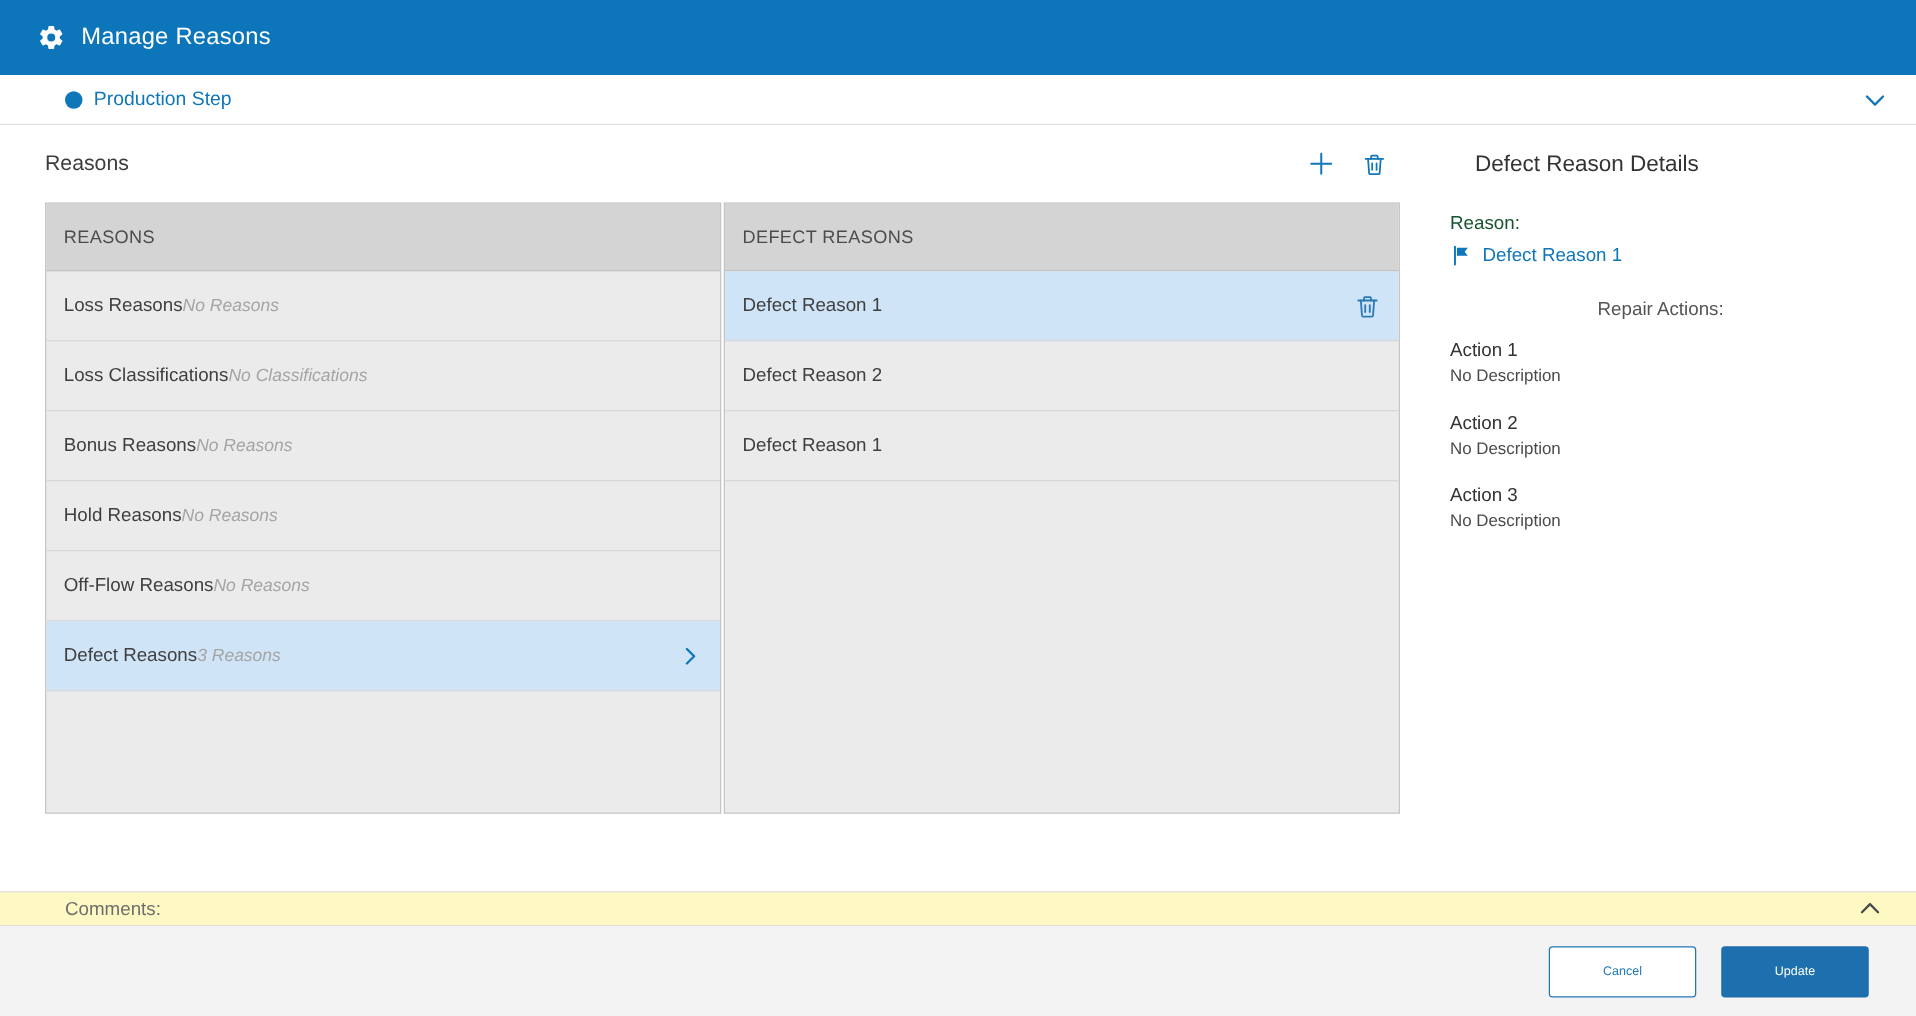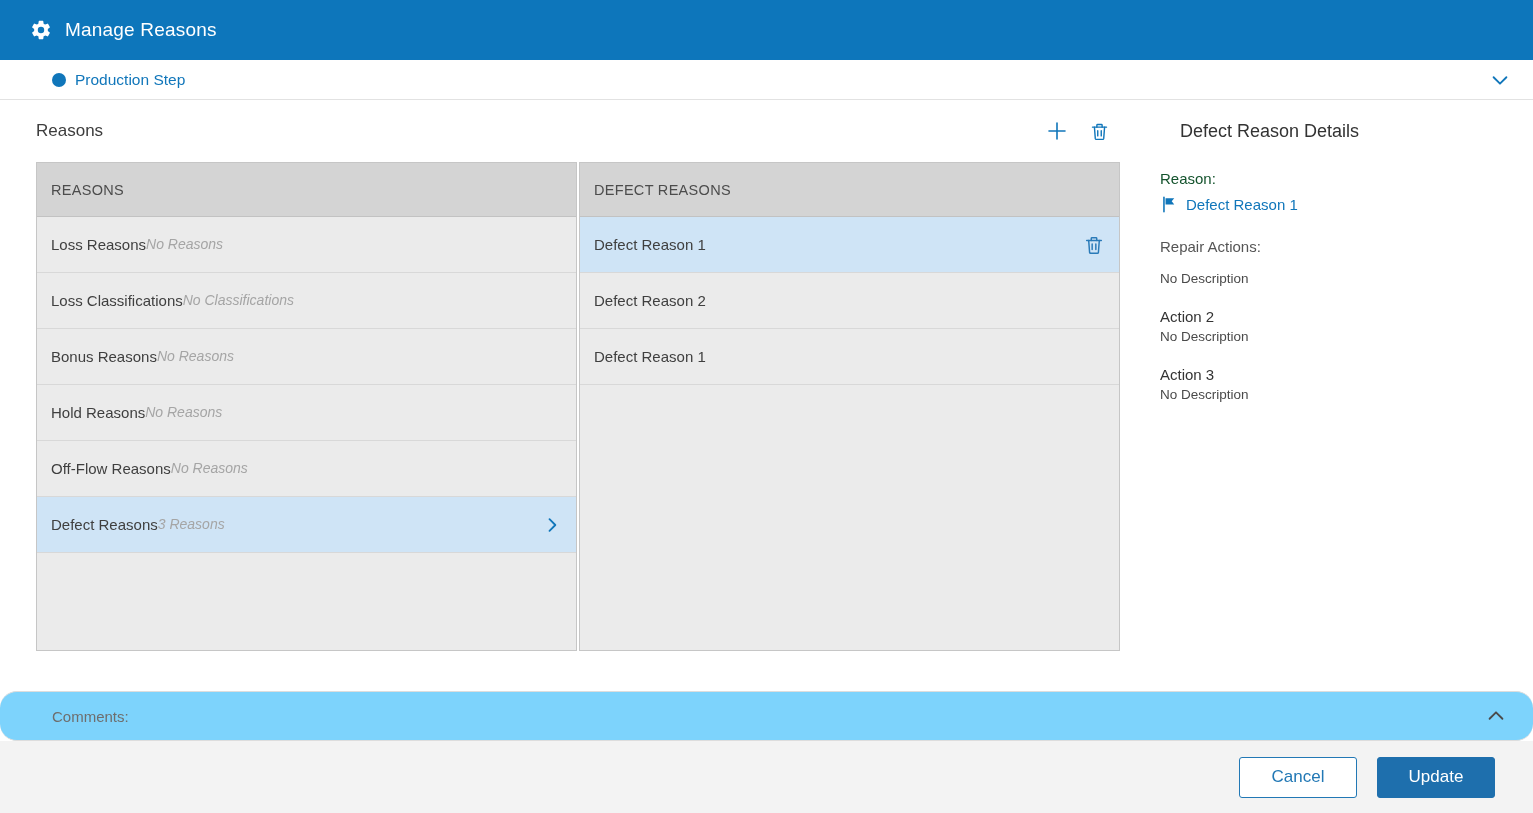--- a/index.html
+++ b/index.html
@@ -111,59 +111,58 @@
   .details .panel-head { justify-content: flex-start; margin-left: 20px; }
   .details .dtitle { font-size: 18px; color: #333333; }
   .field-label { font-size: 15px; color: #14532d; margin-top: 8px; }
   .reason-link {
     display: inline-flex; align-items: center; gap: 7px;
     color: var(--accent-blue, #1076ba);
     font-size: 15px;
     margin-top: 8px;
     cursor: pointer;
   }
-  .repair-label { font-size: 15px; color: #555555; margin-top: 20px; }
+  .repair-label { font-size: 15px; color: #555555; margin-top: 20px; text-align: center; }
   .actions { margin-top: 16px; }
   .action { margin-bottom: 22px; }
   .action-name { font-size: 15px; color: #333333; margin-bottom: 4px; }
   .action-desc { font-size: 13.5px; color: #4a4a4a; }
 
   
   .comments-bar {
-    height: 50px;
+    height: 28px;
     flex: 0 0 auto;
     border-top: 1px solid #dddddd;
     border-bottom: 1px solid #dddddd;
-    background: #7dd3fc;
+    background: #fef9c3;
     display: flex;
     align-items: center;
     padding: 0 26px 0 52px;
     color: #6e6e6e;
     font-size: 15px;
     cursor: pointer;
-    border-radius: 17px;
   }
   .comments-bar .chev { margin-left: auto; color: #4a4a4a; }
 
   
   .footer {
     height: 72px;
     flex: 0 0 auto;
     background: #f3f3f3;
     display: flex;
     align-items: center;
     justify-content: flex-end;
     gap: 20px;
     padding-right: 38px;
   }
   .btn {
     height: 41px;
     min-width: 118px;
     border-radius: 3px;
-    font-size: 17px;
+    font-size: 10px;
     font-family: inherit;
     cursor: pointer;
     padding: 0 12px;
   }
   .btn-cancel {
     background: #ffffff;
     border: 1px solid #2278b5;
     color: #2278b5;
   }
   .btn-update {
@@ -314,20 +313,21 @@
           <path d="M5 3v18" stroke="currentColor" stroke-width="2" stroke-linecap="round"></path>
           <path d="M7 4h11l-3.2 4L18 12H7z" fill="currentColor"></path>
         </svg>
       </span>
       <span>Defect Reason 1</span>
     </div>
     <div class="repair-label">Repair Actions:</div>
     <div class="actions">
 
     <div class="action">
+          <div class="action-name">Action 1</div>
           <div class="action-desc">No Description</div>
         </div>
         <div class="action">
           <div class="action-name">Action 2</div>
           <div class="action-desc">No Description</div>
         </div>
         <div class="action">
           <div class="action-name">Action 3</div>
           <div class="action-desc">No Description</div>
         </div>

